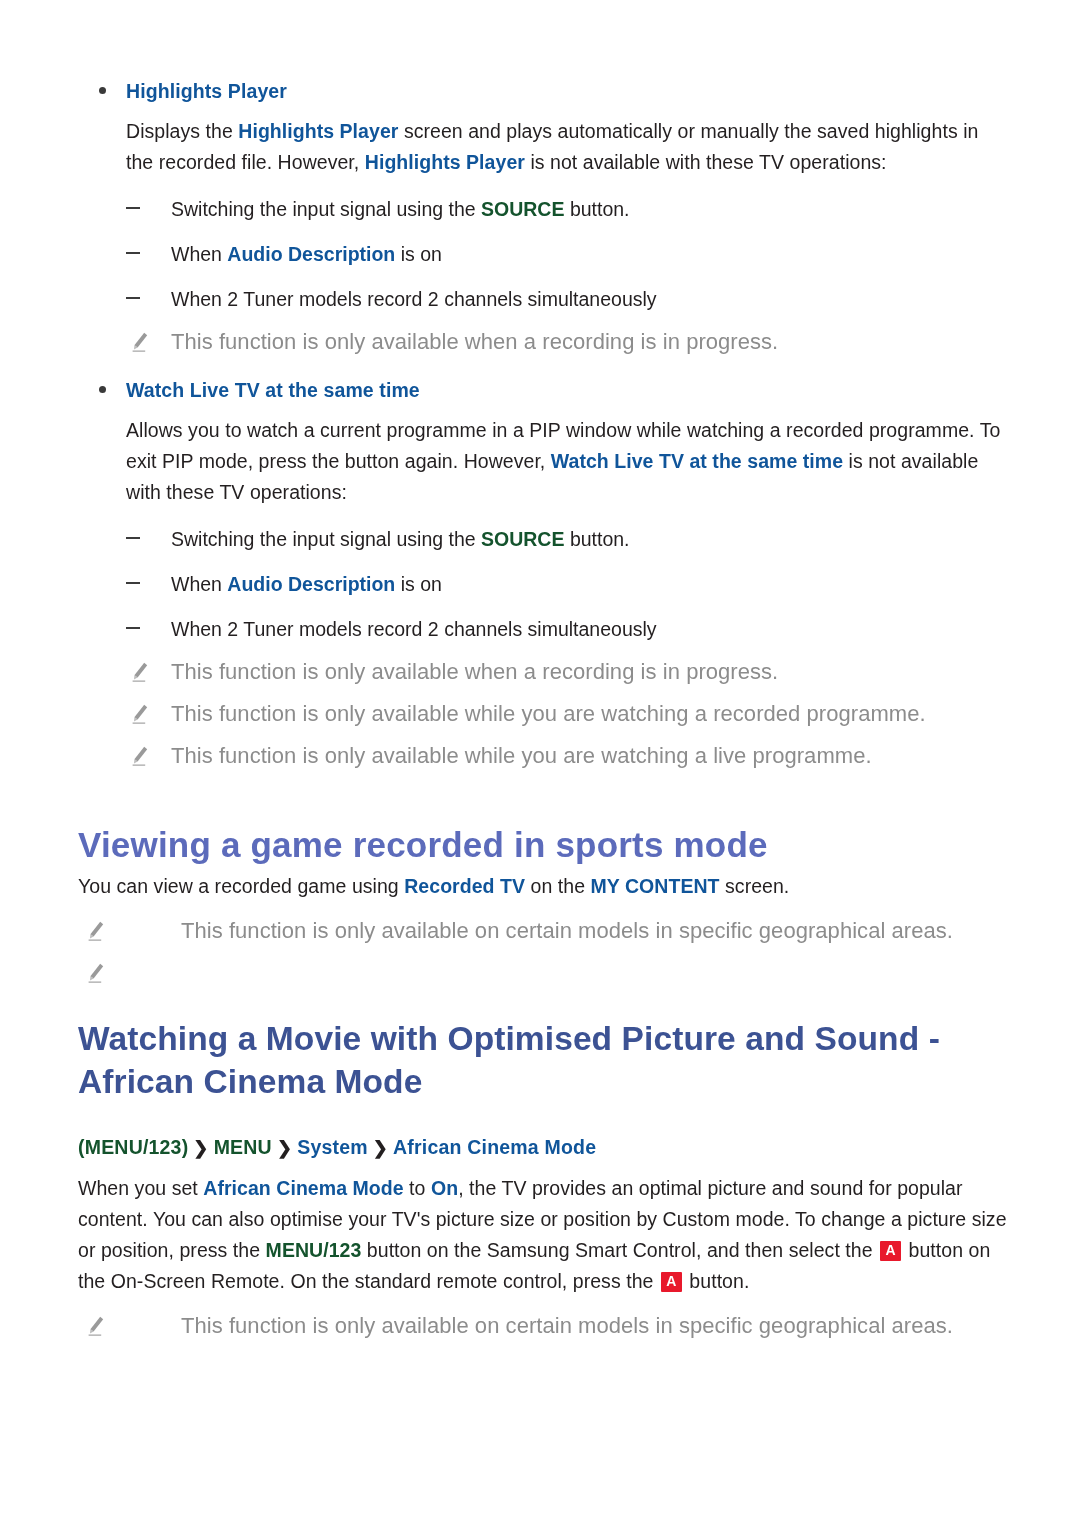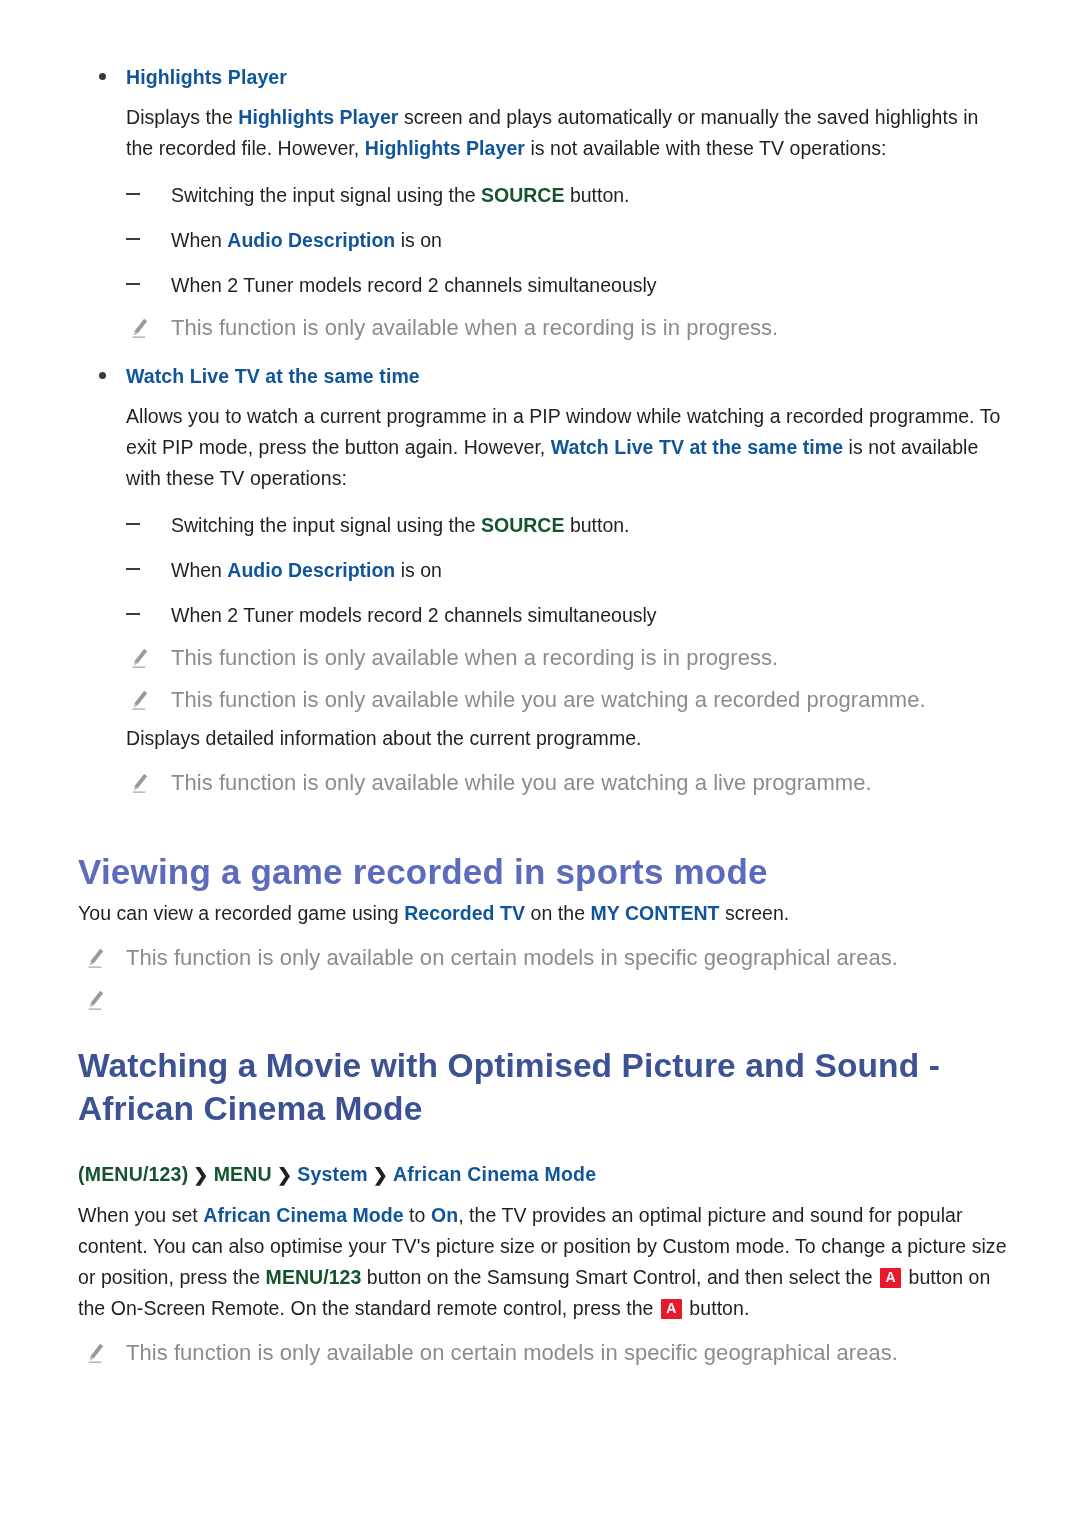--- a/index.html
+++ b/index.html
@@ -19,21 +19,21 @@
     position: relative;
     width: 1080px;
     height: 1527px;
     padding: 0;
     box-sizing: border-box;
     overflow: hidden;
   }
   .content {
     position: absolute;
     left: 78px;
-    top: 62px;
+    top: 76px;
     width: 930px;
   }
 
   
   .kw-blue   { color: #10559a; font-weight: bold; }
   .kw-teal   { color: #14532d; font-weight: bold; }
 
   
   .bullet-row {
     position: relative;
@@ -90,21 +90,21 @@
   
   .note-row {
     position: relative;
     padding-left: 93px;
     margin: 16px 0 0 0;
     font-size: 22px;
     line-height: 26px;
     color: #8c8c8c;
     letter-spacing: 0.05px;
   }
-  .note-row.lvl0 { padding-left: 48px; }
+  .note-row.lvl0 { padding-left: 48px; text-align: center; }
   .note-icon {
     position: absolute;
     top: 2px;
     width: 20px;
     height: 22px;
   }
   .note-row .note-icon { left: 52px; }
   .note-row.lvl0 .note-icon { left: 8px; }
 
   
@@ -227,21 +227,20 @@
         <svg viewBox="0 0 20 22" width="20" height="22" aria-hidden="true">
           <path d="M14.2 1.8 L17.2 4.2 L7.6 16.6 L4.4 14.3 Z" fill="#9a9a9a"></path>
           <path d="M4.4 14.3 L7.6 16.6 L4.0 18.6 Z" fill="#bdbdbd"></path>
           <rect x="2.6" y="19.4" width="12.6" height="1.5" fill="#b5b5b5"></rect>
         </svg>
       </span>
       <span>This function is only available while you are watching a recorded programme.</span>
     </div>
 
 
-    <p class="para">Displays detailed information about the current programme.</p>
 
     <div class="note-row">
       <span class="note-icon">
         <svg viewBox="0 0 20 22" width="20" height="22" aria-hidden="true">
           <path d="M14.2 1.8 L17.2 4.2 L7.6 16.6 L4.4 14.3 Z" fill="#9a9a9a"></path>
           <path d="M4.4 14.3 L7.6 16.6 L4.0 18.6 Z" fill="#bdbdbd"></path>
           <rect x="2.6" y="19.4" width="12.6" height="1.5" fill="#b5b5b5"></rect>
         </svg>
       </span>
       <span>This function is only available while you are watching a live programme.</span>

